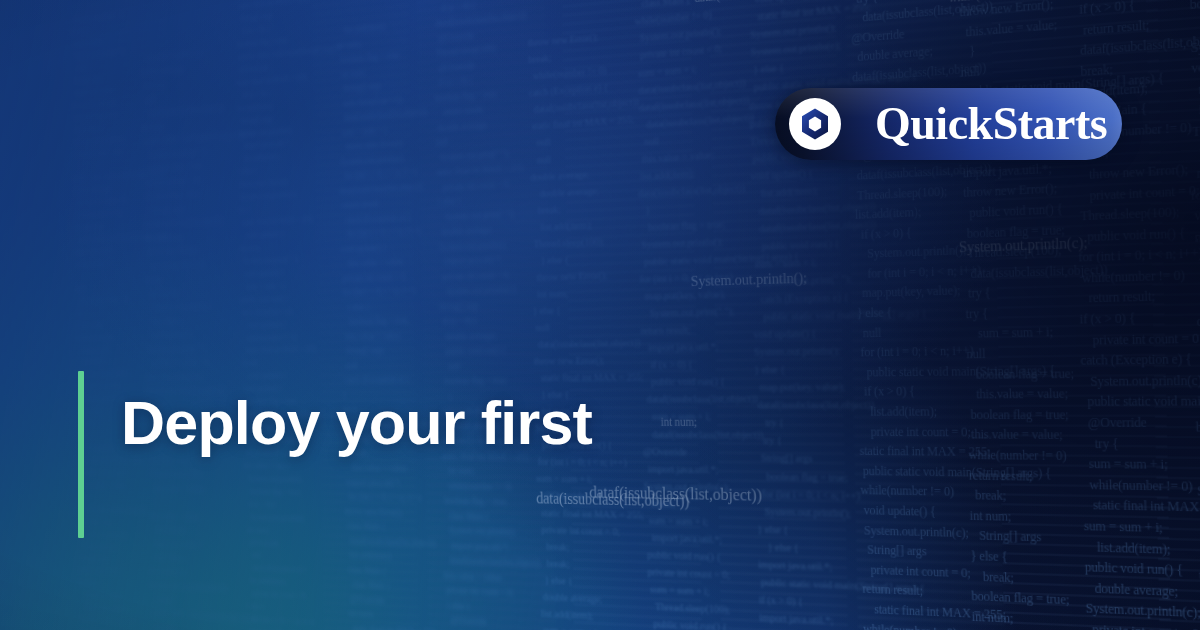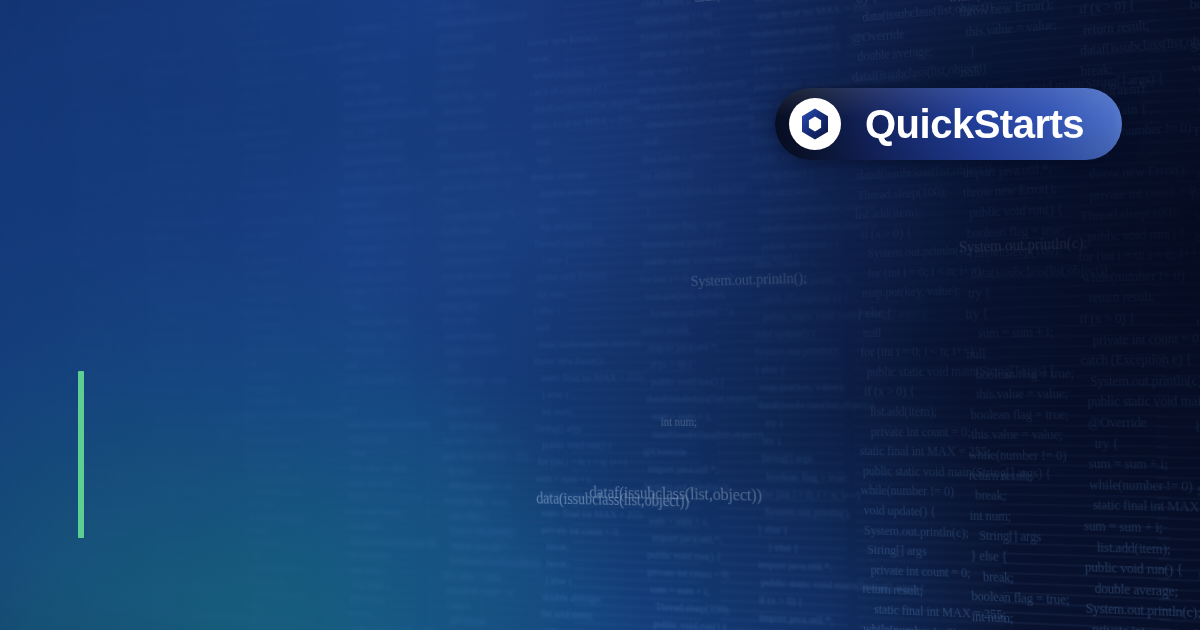--- a/index.html
+++ b/index.html
@@ -130,24 +130,24 @@
     display: flex;
     align-items: center;
     justify-content: center;
     flex: 0 0 auto;
   }
 
   #brand-logo svg { display: block; }
 
   #brand-text {
     position: relative;
-    margin-left: 24px;
+    margin-left: 34px;
     color: #ffffff;
-    font-family: Liberation Sans, sans-serif;
-    font-size: 40px;
+    font-family: Liberation Serif, serif;
+    font-size: 46px;
     font-weight: 700;
     letter-spacing: -0.5px;
     line-height: 1;
     white-space: nowrap;
   }
 
   
   #accent-bar {
     position: absolute;
     left: 78px;
@@ -811,15 +811,16 @@
         </defs>
         <path d="M17 1.6 L30 9.2 L30 24.8 L17 32.4 L4 24.8 L4 9.2 Z
                  M17 9.6 L10.9 13.2 L10.9 20.8 L17 24.4 L23.1 20.8 L23.1 13.2 Z" fill="url(#hexgrad)" fill-rule="evenodd"></path>
       </svg>
     </div>
     <div id="brand-text">QuickStarts</div>
   </div>
 
   <div id="accent-bar"></div>
   <div id="headline">
+    <div class="headline-line">Deploy your first</div>
   </div>
 
 </div>
 
 </body></html>

